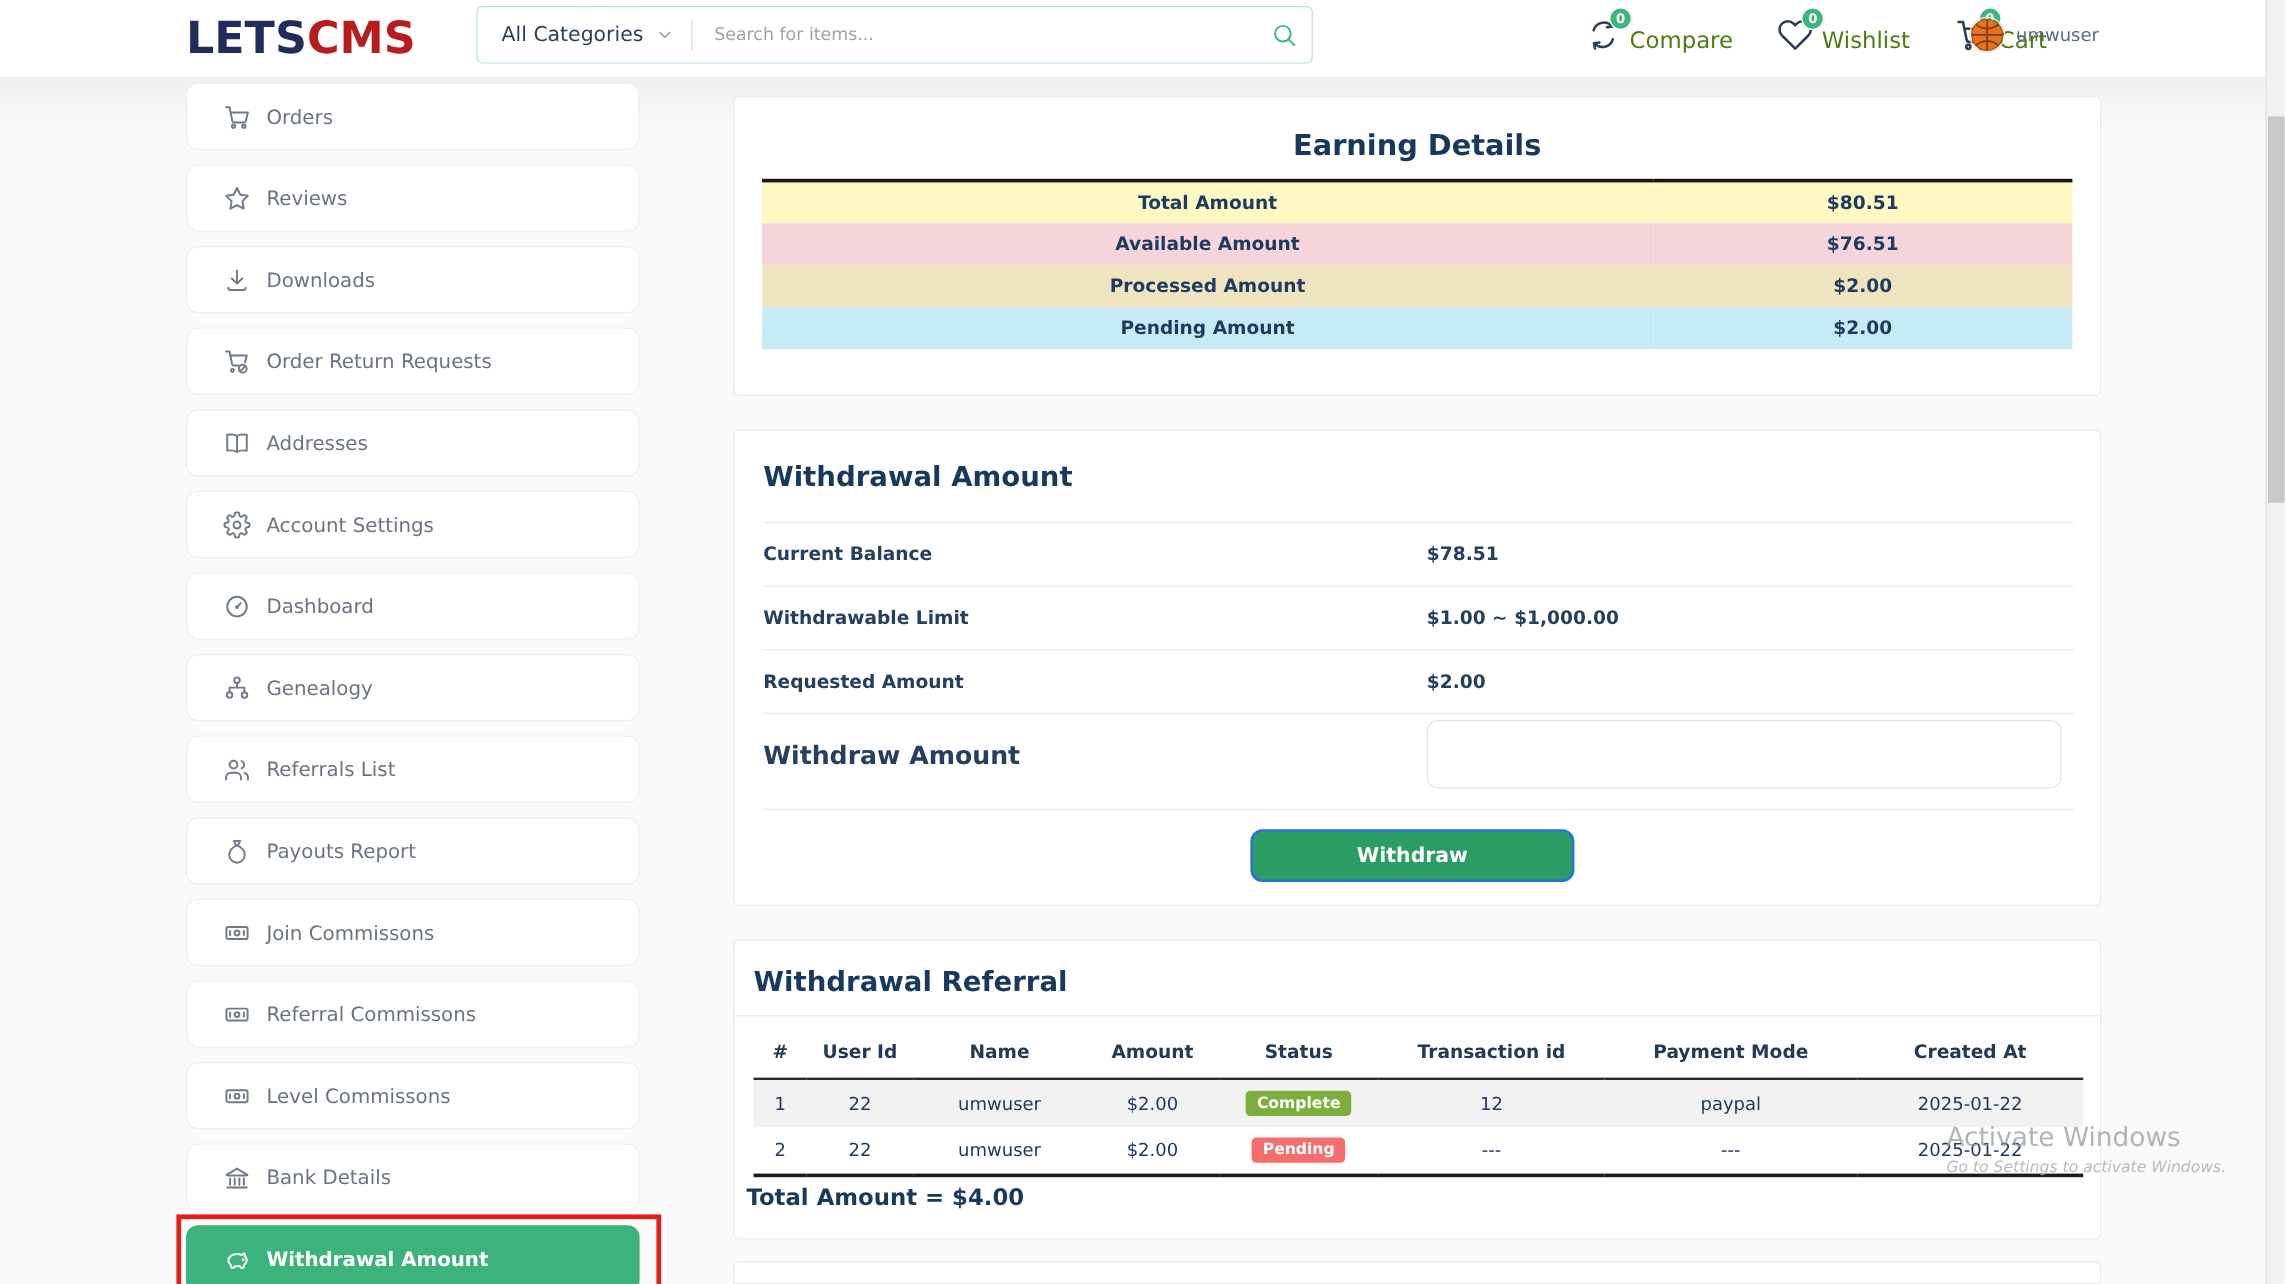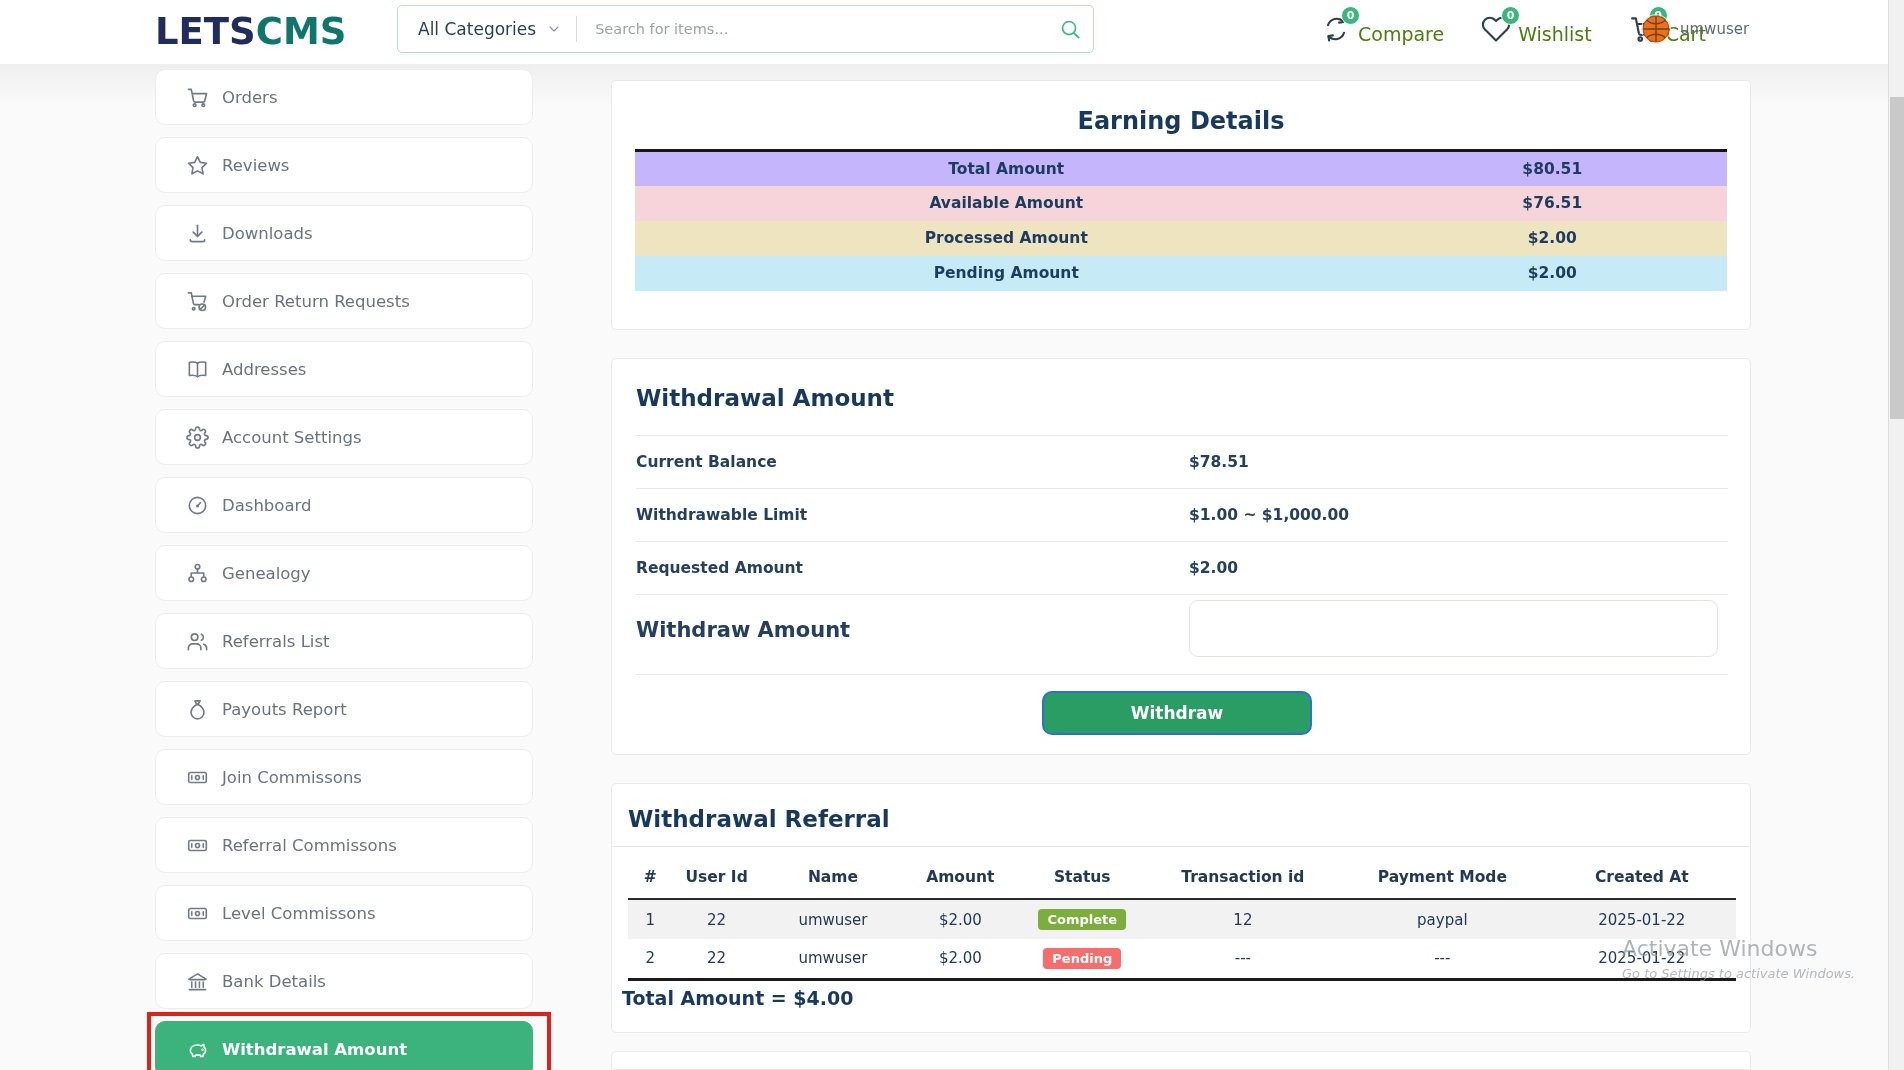--- a/index.html
+++ b/index.html
@@ -3,21 +3,21 @@
 <meta charset="utf-8">
 <style>
   * { margin:0; padding:0; box-sizing:border-box; }
   html,body { width:1904px; height:1070px; }
   body { font-family:"DejaVu Sans", sans-serif; background:#ffffff; position:relative; overflow:hidden; color:#1d3a5f; }
 
   
   .header { position:absolute; left:0; top:0; width:1904px; height:64px; background:#fff; z-index:6; }
   .logo { position:absolute; left:155px; top:10px; font-size:37px; font-weight:800; letter-spacing:0px; cursor:pointer; }
   .logo .p1 { color:#1f2c5c; }
-  .logo .p2 { color:#0f766e; }
+  .logo .p2 { color:#b91c1c; }
 
   .search-box { position:absolute; left:397px; top:5px; width:697px; height:48px; border:1px solid #b9dfc6; border-radius:5px; background:#fff; display:flex; align-items:center; }
   .cat-select { display:flex; align-items:center; gap:10px; padding:0 14px 0 20px; height:100%; cursor:pointer; }
   .cat-label { font-size:17px; color:#2b3f55; }
   .cat-chevron { width:16px; height:16px; color:#8a94a0; display:inline-flex; }
   .search-divider { width:1px; height:26px; background:#d9d9d9; }
   .search-input { flex:1; border:none; outline:none; height:100%; padding:0 18px; font-size:14.5px; color:#3a4a58; font-family:"DejaVu Sans", sans-serif; background:transparent; }
   .search-input::placeholder { color:#9aa4ad; }
   .search-btn { width:46px; height:100%; border:none; background:transparent; display:flex; align-items:center; justify-content:center; cursor:pointer; color:#3bb77e; }
   .search-btn svg { width:23px; height:23px; }
@@ -320,21 +320,21 @@
       </span>
       <span class="s-label">Withdrawal Amount</span>
     </div>
   </div>
 <div class="annotation-box"></div>
 
 <div class="card card-earning">
   <div class="earning-title">Earning Details</div>
   <table class="earning-table">
     <tbody>
-        <tr style="background: #c4b5fd;">
+        <tr style="background: #fef9c3;">
           <td class="col-label">Total Amount</td>
           <td class="col-value val">$80.51</td>
         </tr>
         <tr style="background: rgb(246, 213, 218);">
           <td class="col-label">Available Amount</td>
           <td class="col-value val">$76.51</td>
         </tr>
         <tr style="background: rgb(238, 228, 192);">
           <td class="col-label">Processed Amount</td>
           <td class="col-value val">$2.00</td>

